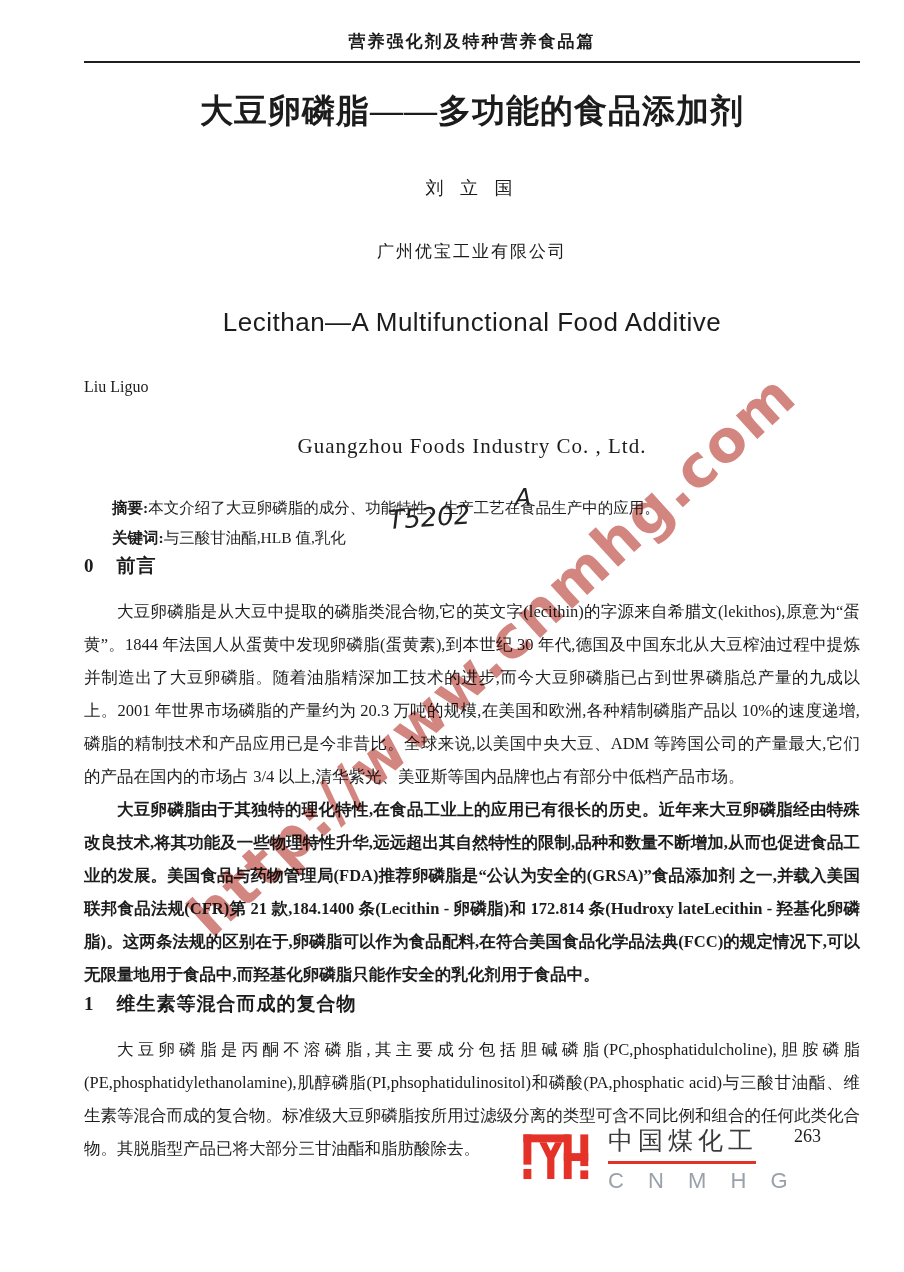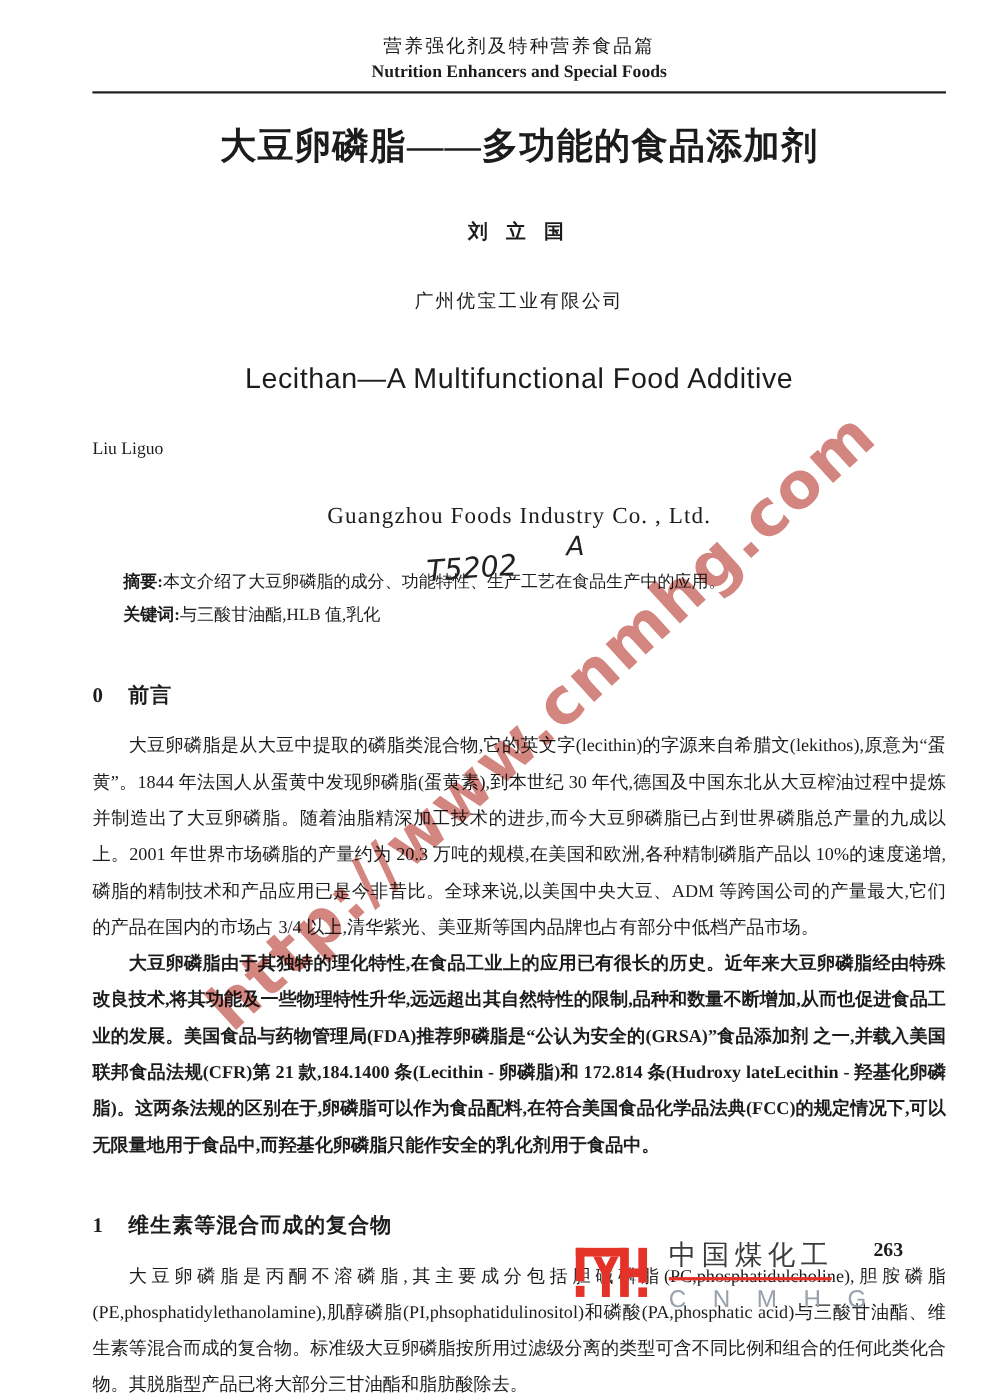--- a/index.html
+++ b/index.html
@@ -9,47 +9,47 @@
     margin:0 auto;
     background:#ffffff;
     overflow:hidden;
     font-family:"Liberation Serif","DejaVu Serif",serif;
     color:#1c1c1c;
   }
   .content{position:relative;padding:30px 44px 0 84px;width:776px;}
 
   
   .hdr{ text-align:center; }
-  .hdr-cn{font-size:17px;letter-spacing:2px;font-weight:400;}
+  .hdr-cn{font-size:17px;letter-spacing:2px;font-weight:700;}
   .hdr-en{font-size:16px;margin-top:4px;font-weight:600;}
   .hdr-rule{border:none;border-top:2px solid #1f1f1f;margin:8px 0 0 0;}
 
   
   .title{font-size:33px;font-weight:700;text-align:center;margin-top:26px;letter-spacing:1px;}
-  .author{font-size:18px;text-align:center;margin-top:42px;letter-spacing:6px;font-weight:700;}
+  .author{font-size:18px;text-align:center;margin-top:42px;letter-spacing:6px;font-weight:400;}
   .affil{font-size:17px;text-align:center;margin-top:40px;letter-spacing:2px;}
   .en-title{font-family:"Liberation Sans","DejaVu Sans",sans-serif;font-size:26px;text-align:center;margin-top:44px;letter-spacing:0.5px;}
   .en-author{font-size:16px;font-weight:400;text-align:left;margin-top:40px;}
   .en-affil{font-size:21px;text-align:center;margin-top:38px;letter-spacing:1px;}
 
   
   .abstract{margin:34px 0 0 28px;font-size:15.5px;line-height:30px;}
   .abstract b{font-weight:700;}
 
   
   .handwrite{
     position:absolute;left:388px;top:500px;
     font-family:"DejaVu Sans",sans-serif;
     font-style:italic;font-size:26px;color:#222;
     transform:rotate(-4deg);
   }
   .handwrite .hw-a{display:inline-block;margin-left:46px;transform:translateY(-14px) rotate(3deg);font-size:24px;}
 
   
-  .sec-h{font-size:19px;font-weight:700;margin-top:44px;letter-spacing:1px;}
+  .sec-h{font-size:19px;font-weight:700;letter-spacing:1px;}
   .sec-h .sec-num{margin-right:22px;font-family:"Liberation Serif",serif;}
   .para{font-size:16.5px;line-height:33px;text-align:justify;text-indent:2em;margin:16px 0 0 0;}
   .para + .para{margin-top:0;font-weight:bold;}
 
   
   .watermark{
     position:absolute;left:492px;top:655px;
     transform:translate(-50%,-50%) rotate(-42.5deg);
     transform-origin:center;
     font-family:"DejaVu Sans",sans-serif;
@@ -62,32 +62,31 @@
   }
 
   
   .footer{position:absolute;left:18px;top:1118px;width:904px;height:120px;}
   .logo-wrap{position:absolute;left:504px;top:6px;display:flex;align-items:flex-start;}
   .logo-mark{width:72px;height:64px;}
   .logo-text{margin-left:14px;}
   .logo-cn{font-family:"Liberation Sans","DejaVu Sans",sans-serif;font-size:25px;letter-spacing:5px;color:#3b3b3b;font-weight:500;}
   .logo-rule{height:3px;background:var(--logo_red,#e53228);margin-top:4px;width:148px;}
   .logo-en{font-family:"Liberation Sans","DejaVu Sans",sans-serif;font-size:22px;letter-spacing:9px;color:var(--footer_gray,#99a1aa);margin-top:4px;}
-  .page-num{position:absolute;left:776px;top:8px;font-size:18px;font-weight:700;}
+  .page-num{position:absolute;left:776px;top:8px;font-size:18px;font-weight:400;}
 </style>
 </head>
 <body>
 
 <div class="page">
 
   <div class="content">
 
     <div class="hdr">
       <div class="hdr-cn">营养强化剂及特种营养食品篇</div>
-      <div class="hdr-en">Nutrition Enhancers and Special Foods</div>
       <hr class="hdr-rule">
     </div>
 
     <div class="title">大豆卵磷脂——多功能的食品添加剂</div>
     <div class="author">刘 立 国</div>
     <div class="affil">广州优宝工业有限公司</div>
 
     <div class="en-title">Lecithan—A Multifunctional Food Additive</div>
     <div class="en-author">Liu Liguo</div>
     <div class="en-affil">Guangzhou Foods Industry Co. , Ltd.</div>

